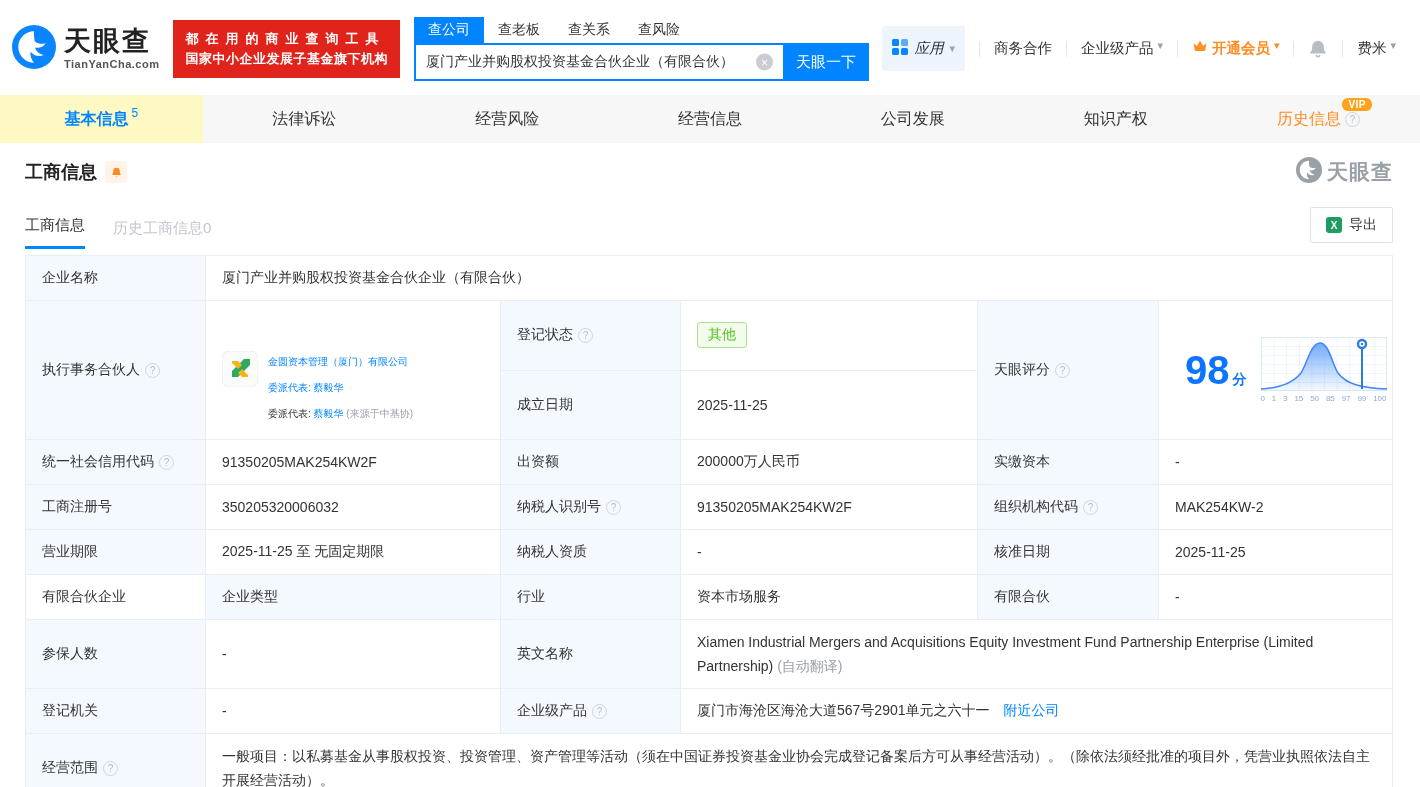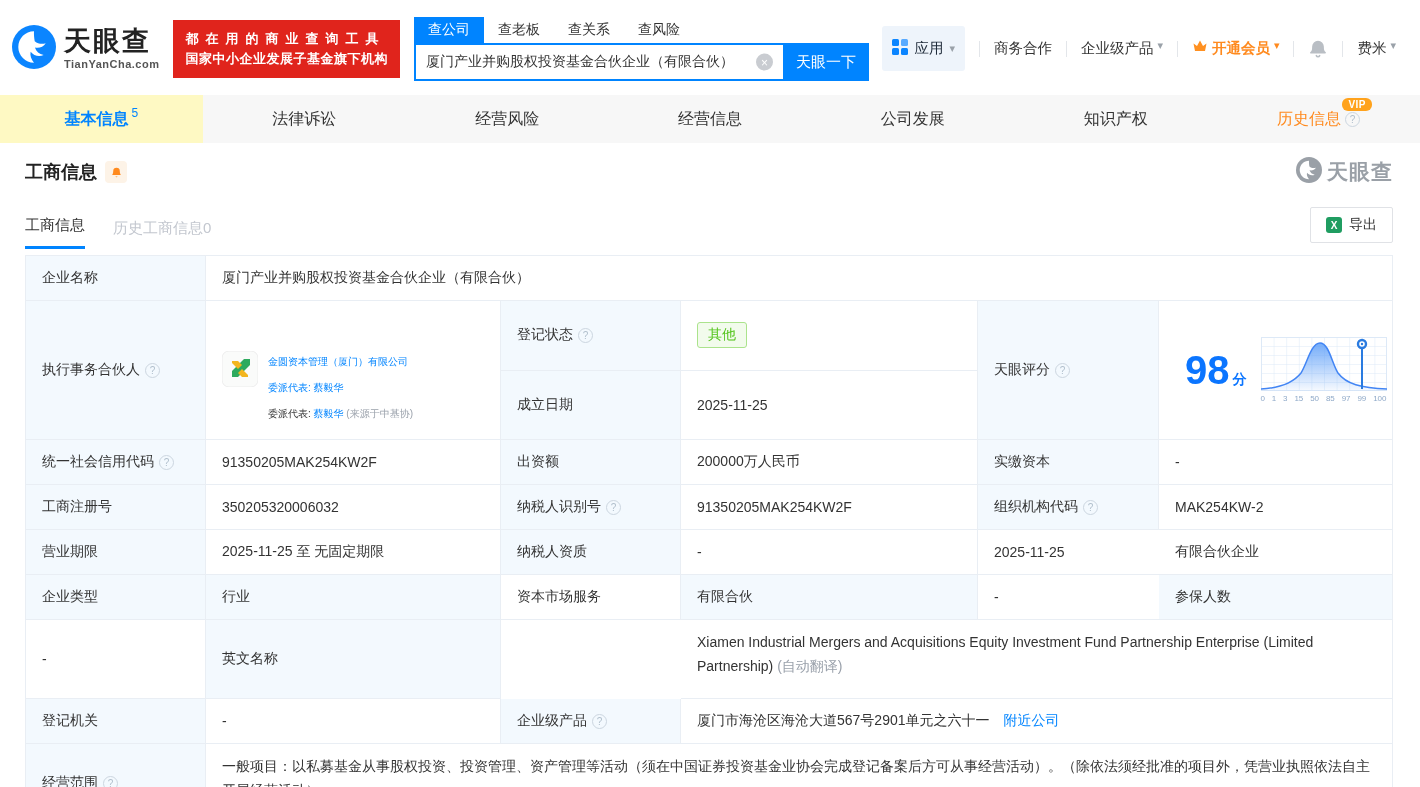--- a/index.html
+++ b/index.html
@@ -20,21 +20,21 @@
   .search-tabs { display:flex; align-items:flex-end; height:27px; font-size:14px; }
   .search-tab { padding:4px 14px; cursor:pointer; color:#333; }
   .search-tab.active { background:#0084ff; color:#fff; }
   .search-row { display:flex; height:38px; }
   .search-input-box { position:relative; flex:1; }
   .search-input { width:100%; height:100%; border:2px solid #0084ff; border-right:none; padding:0 32px 0 10px; font-size:14px; color:#333; outline:none; font-family:inherit; }
   .clear-btn { position:absolute; right:10px; top:50%; transform:translateY(-50%); width:17px; height:17px; border-radius:50%; background:#c9ccd1; color:#fff; font-size:12px; display:flex; align-items:center; justify-content:center; cursor:pointer; }
   .search-btn { width:86px; background:#0084ff; color:#fff; border:none; font-size:15px; cursor:pointer; font-family:inherit; }
 
   .topnav { margin-left:auto; display:flex; align-items:center; gap:14px; font-size:14.5px; white-space:nowrap; }
-  .apps-btn { display:flex; align-items:center; gap:6px; background:#eef4fb; padding:13px 10px; border-radius:3px; cursor:pointer; color:#1f2b3a; }
+  .apps-btn { display:flex; align-items:center; gap:6px; background:#eef4fb; padding:13px 10px; border-radius:3px; cursor:pointer; color:#1f2b3a;font-style:italic; }
   .divider { width:1px; height:16px; background:#e3e6ea; }
   .nav-item { cursor:pointer; display:flex; gap:4px; }
   .caret { font-size:11px; color:#9aa1a9; }
   .vip-link { color:#ff8a1e; font-weight:bold; }
   .vip-link .caret { color:#ff8a1e; }
   .bell-btn { display:flex; align-items:center; cursor:pointer; }
 
   
   .main-tabs { height:48px; background:#f7f7f7; display:flex; }
   .main-tab { flex:1; display:flex; align-items:center; justify-content:center; font-size:16px; color:#333; cursor:pointer; position:relative; }
@@ -64,21 +64,21 @@
   .biz-table { margin-top:6px; display:grid; grid-template-columns:180px 295px 180px 297px 181px 1fr;
     border:1px solid #e9eef4; font-size:14px; }
   .cell { min-height:45px; padding:12px 16px; border-right:1px solid #e9eef4; border-bottom:1px solid #e9eef4; display:flex; align-items:center; }
   .cell.lbl { background:#f3f9fe; gap:5px; color:#333; }
   .cell.no-r { border-right:none; }
   .cell.no-b { border-bottom:none; }
   .cell.sub { min-height:59px; }
   .rs2 { grid-row:span 2; }
   .span-all { grid-column:2 / 7; }
   .span-right { grid-column:4 / 7; }
-  .cell.wrap { display:block; line-height:24px; padding-top:10px; padding-bottom:20px; }
+  .cell.wrap { display:block; line-height:24px; padding-top:10px; padding-bottom:10px; }
   .muted { color:#9aa1ab; }
   .link { color:#0084ff; cursor:pointer; text-decoration:none; }
   .badge-green { color:#52c41a; background:#f2fbec; border:1px solid #abe38c; border-radius:3px; padding:3px 10px; font-size:14px; }
 
   .partner-cell { gap:10px; }
   .partner-logo { flex:none; }
   .partner-lines { line-height:26px; font-size:10px;margin-top:36px; }
 
   .score-cell { gap:14px; padding:8px 6px 8px 26px; }
   .score-num { color:#0b75ff; font-weight:bold; font-size:40px; line-height:1; white-space:nowrap; }
@@ -355,20 +355,23 @@
       </div>
     <div class="cell">
         <span>2025-11-25 至 无固定期限</span>
       </div>
     <div class="cell lbl">
         <span>纳税人资质</span>
       </div>
     <div class="cell">
         <span>-</span>
       </div>
+    <div class="cell lbl">
+        <span>核准日期</span>
+      </div>
     <div class="cell no-r">
         <span>2025-11-25</span>
       </div>
 
     <div class="cell">
         <span>有限合伙企业</span>
       </div>
     <div class="cell lbl">
         <span>企业类型</span>
       </div>

